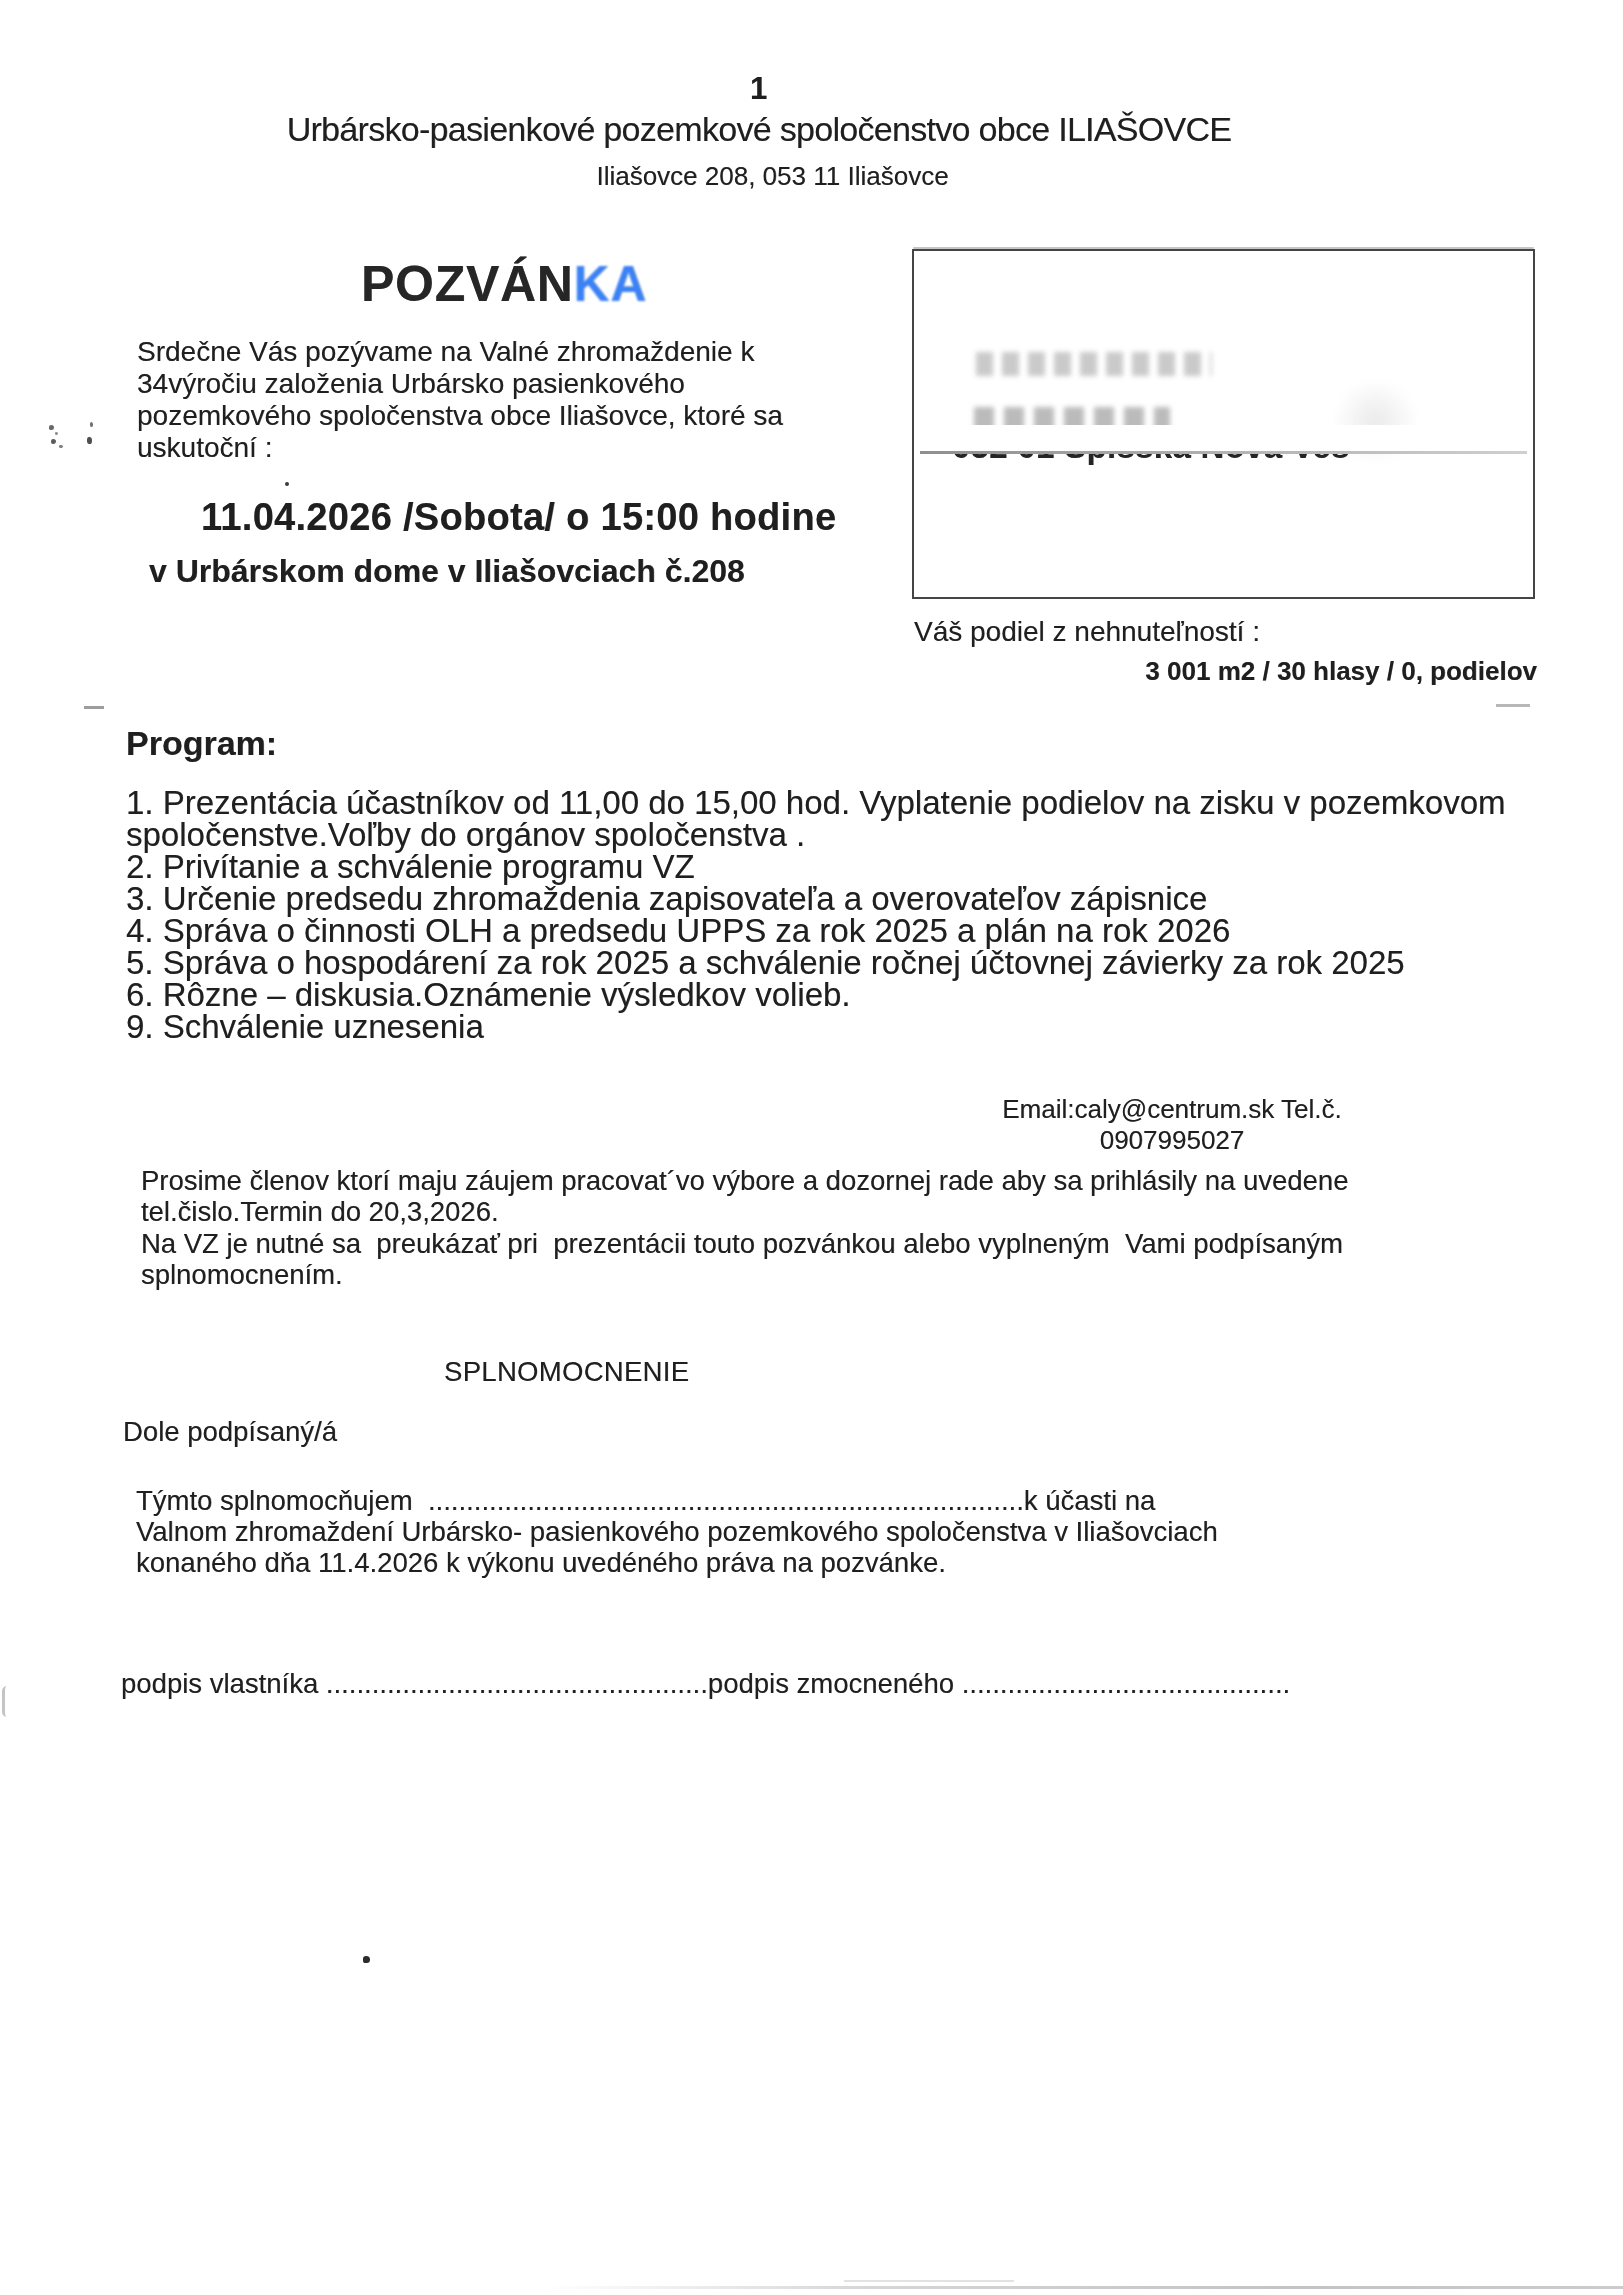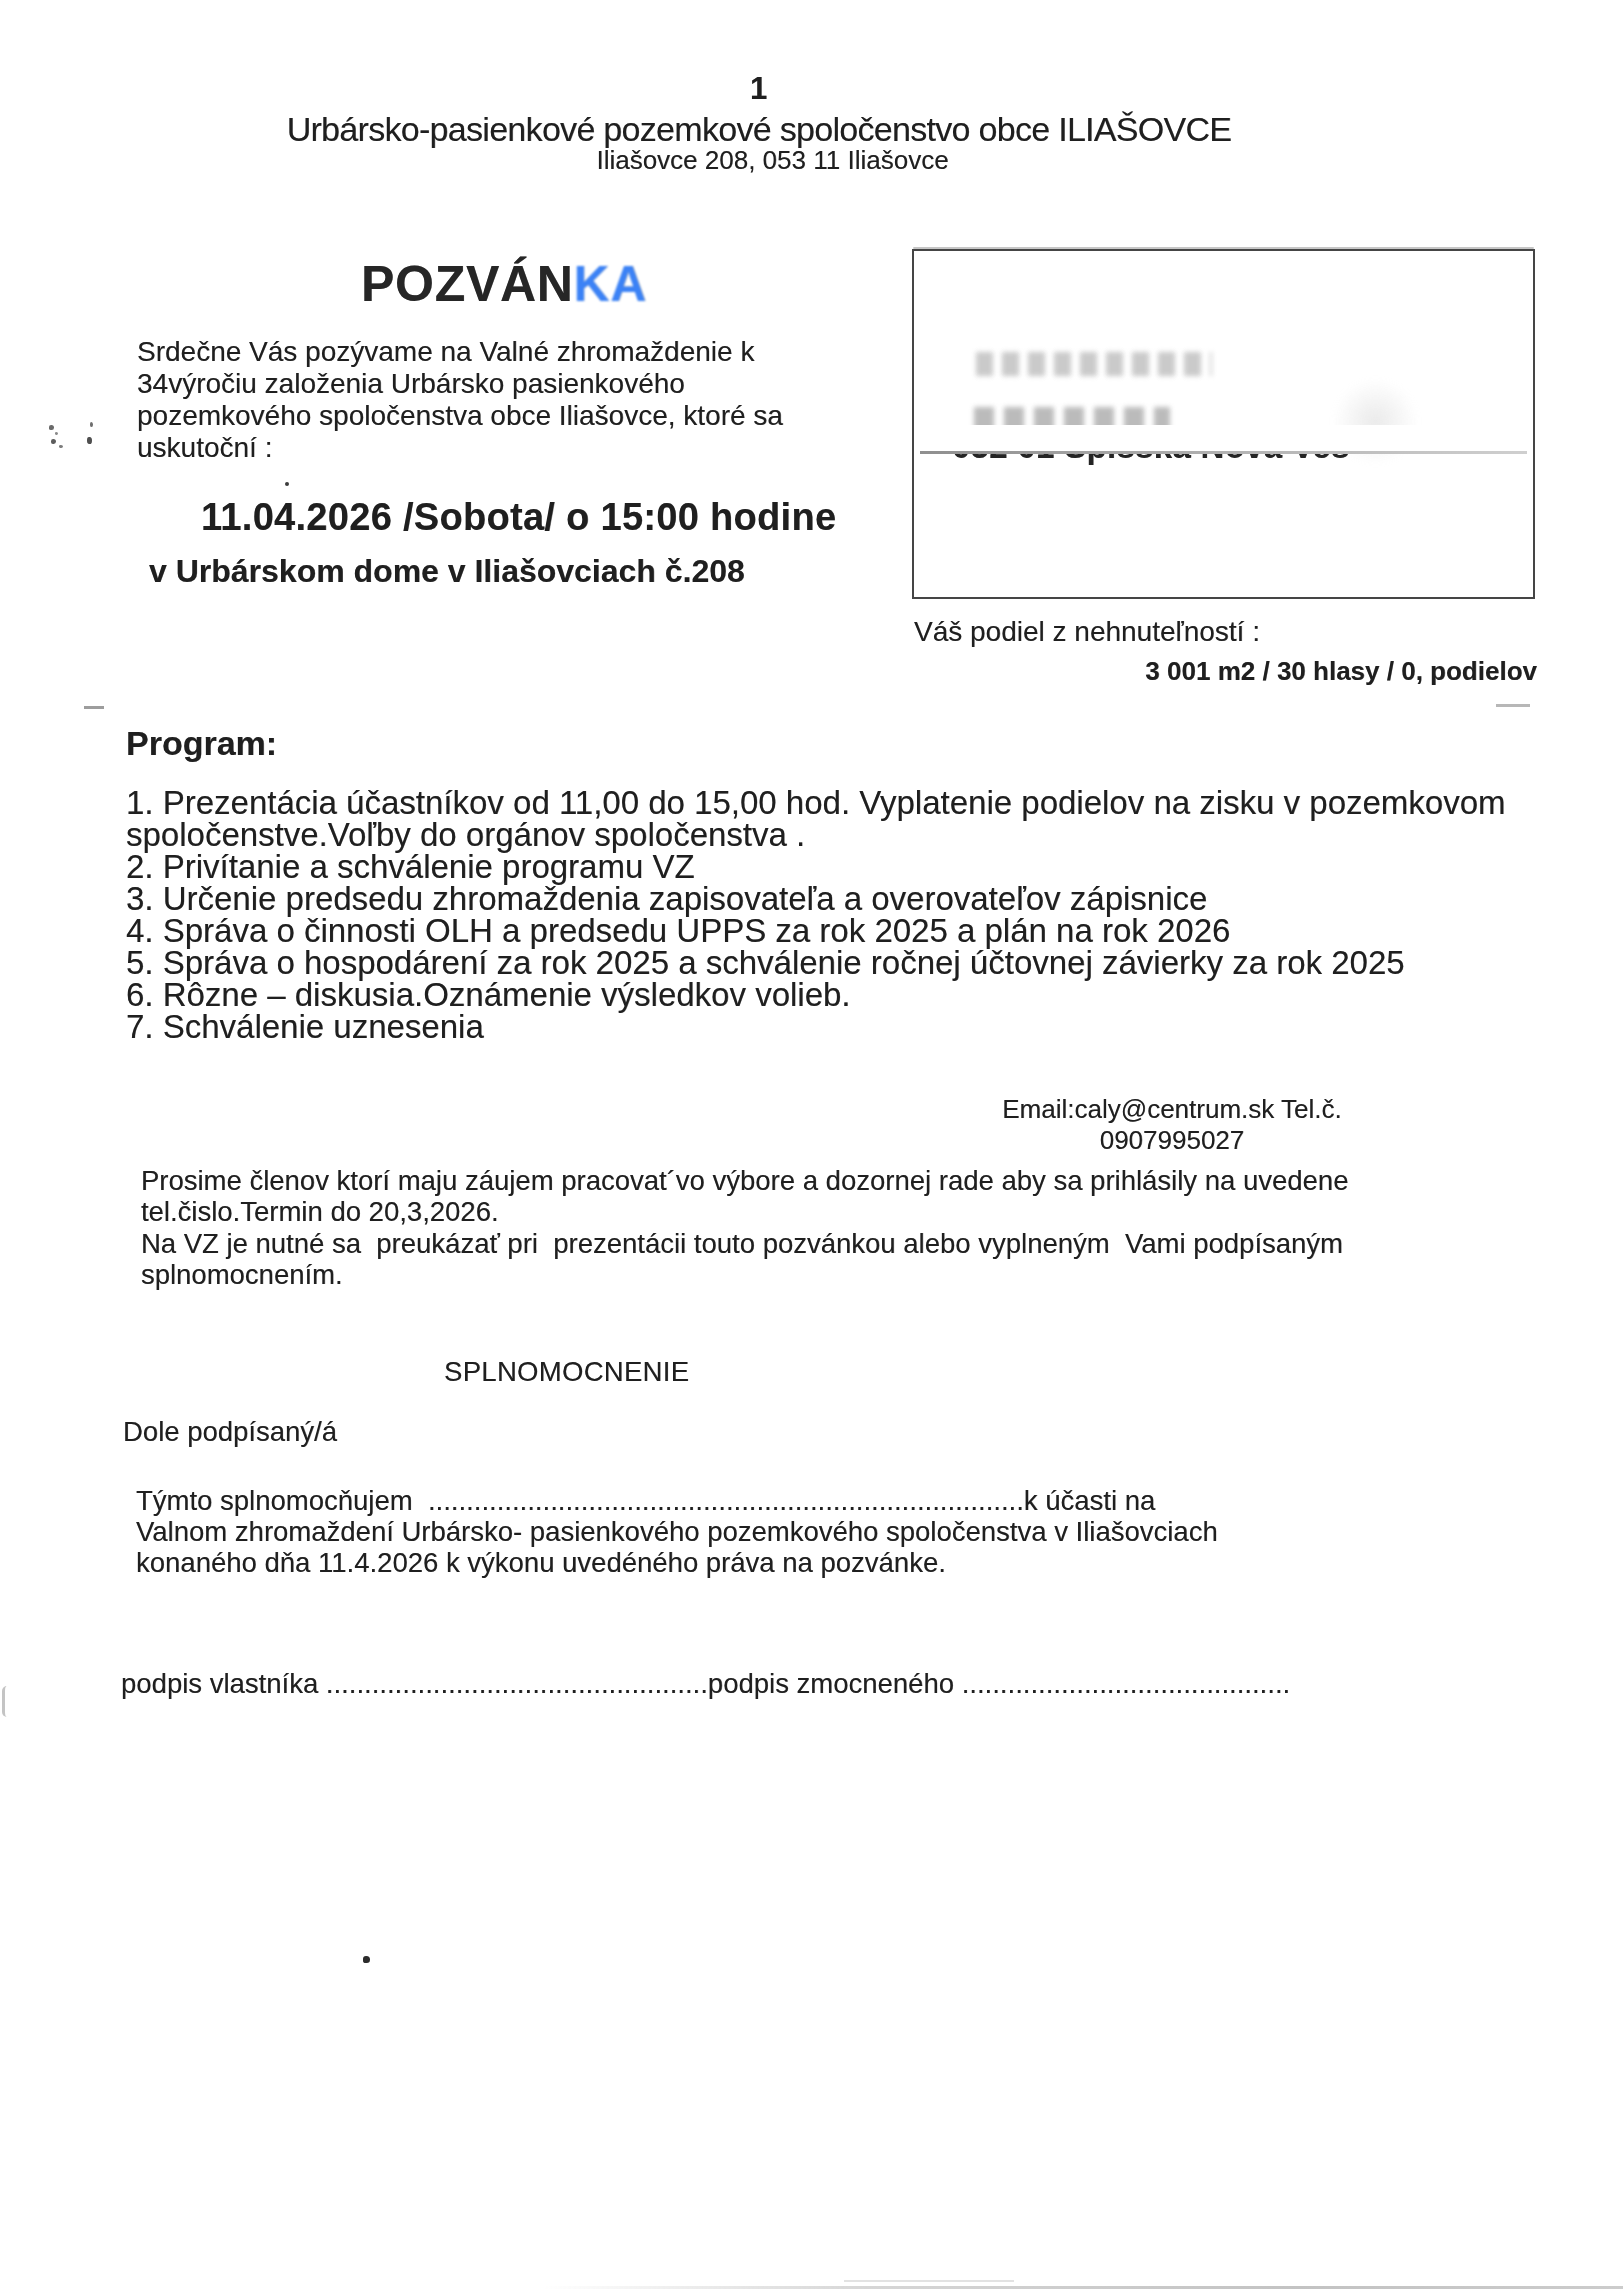--- a/index.html
+++ b/index.html
@@ -17,21 +17,21 @@
     color: #1f1f1f;
   }
   .abs { position: absolute; }
   .pre { white-space: pre-wrap; margin-left: 13px; }
   .scan { text-shadow: 0.3px 0.3px 0.3px rgba(20,20,20,0.45); }
 
   
   .header-wrap { left: 0; top: 0; width: 1623px; padding-right: 105px; box-sizing: border-box; text-align: center; }
   .page-number { top: 71px; font-size: 31px; font-weight: bold; letter-spacing: 0.7px; }
   .org-name   { top: 110px; font-size: 34px; font-weight: normal; letter-spacing: -0.7px; }
-  .org-address{ top: 145px; font-size: 26px; padding-left: 27px; }
+  .org-address{ top: 161px; font-size: 26px; padding-left: 27px; }
 
   
   .pozvanka { left: 361px; top: 255px; font-size: 50px; font-weight: bold; letter-spacing: 0.7px; color: #262626; }
   .pozvanka .light { color: #3b82f6; filter: blur(0.8px); }
   .intro { left: 124px; top: 336px; width: 779px; font-size: 28px; line-height: 32px; }
   .dt    { left: 201px; top: 496px; font-size: 38px; font-weight: bold; letter-spacing: 0.3px; }
   .venue { left: 149px; top: 553px; font-size: 32px; font-weight: bold; text-align: center; }
 
   
   .recipient-box {
@@ -132,21 +132,21 @@
 
   <div class="abs program-heading scan">Program:</div>
   <div class="abs program-list scan" id="program-list">
       <div class="program-item">1. Prezentácia účastníkov od 11,00 do 15,00 hod. Vyplatenie podielov na zisku v pozemkovom
 spoločenstve.Voľby do orgánov spoločenstva .</div>
       <div class="program-item">2. Privítanie a schválenie programu VZ</div>
       <div class="program-item">3. Určenie predsedu zhromaždenia zapisovateľa a overovateľov zápisnice</div>
       <div class="program-item">4. Správa o činnosti OLH a predsedu UPPS za rok 2025 a plán na rok 2026</div>
       <div class="program-item">5. Správa o hospodárení za rok 2025 a schválenie ročnej účtovnej závierky za rok 2025</div>
       <div class="program-item">6. Rôzne – diskusia.Oznámenie výsledkov volieb.</div>
-      <div class="program-item">7. Schválenie uznesenia</div>
+      <div class="program-item">9. Schválenie uznesenia</div>
     </div>
 
   <div class="abs contact scan">
     <div>Email:caly@centrum.sk Tel.č.</div>
     <div>0907995027</div>
   </div>
 
   <div class="abs note1 pre scan">Prosime členov ktorí maju záujem pracovat´vo výbore a dozornej rade aby sa prihlásily na uvedene
 tel.čislo.Termin do 20,3,2026.</div>
   <div class="abs note2 pre scan">Na VZ je nutné sa  preukázať pri  prezentácii touto pozvánkou alebo vyplneným  Vami podpísaným

